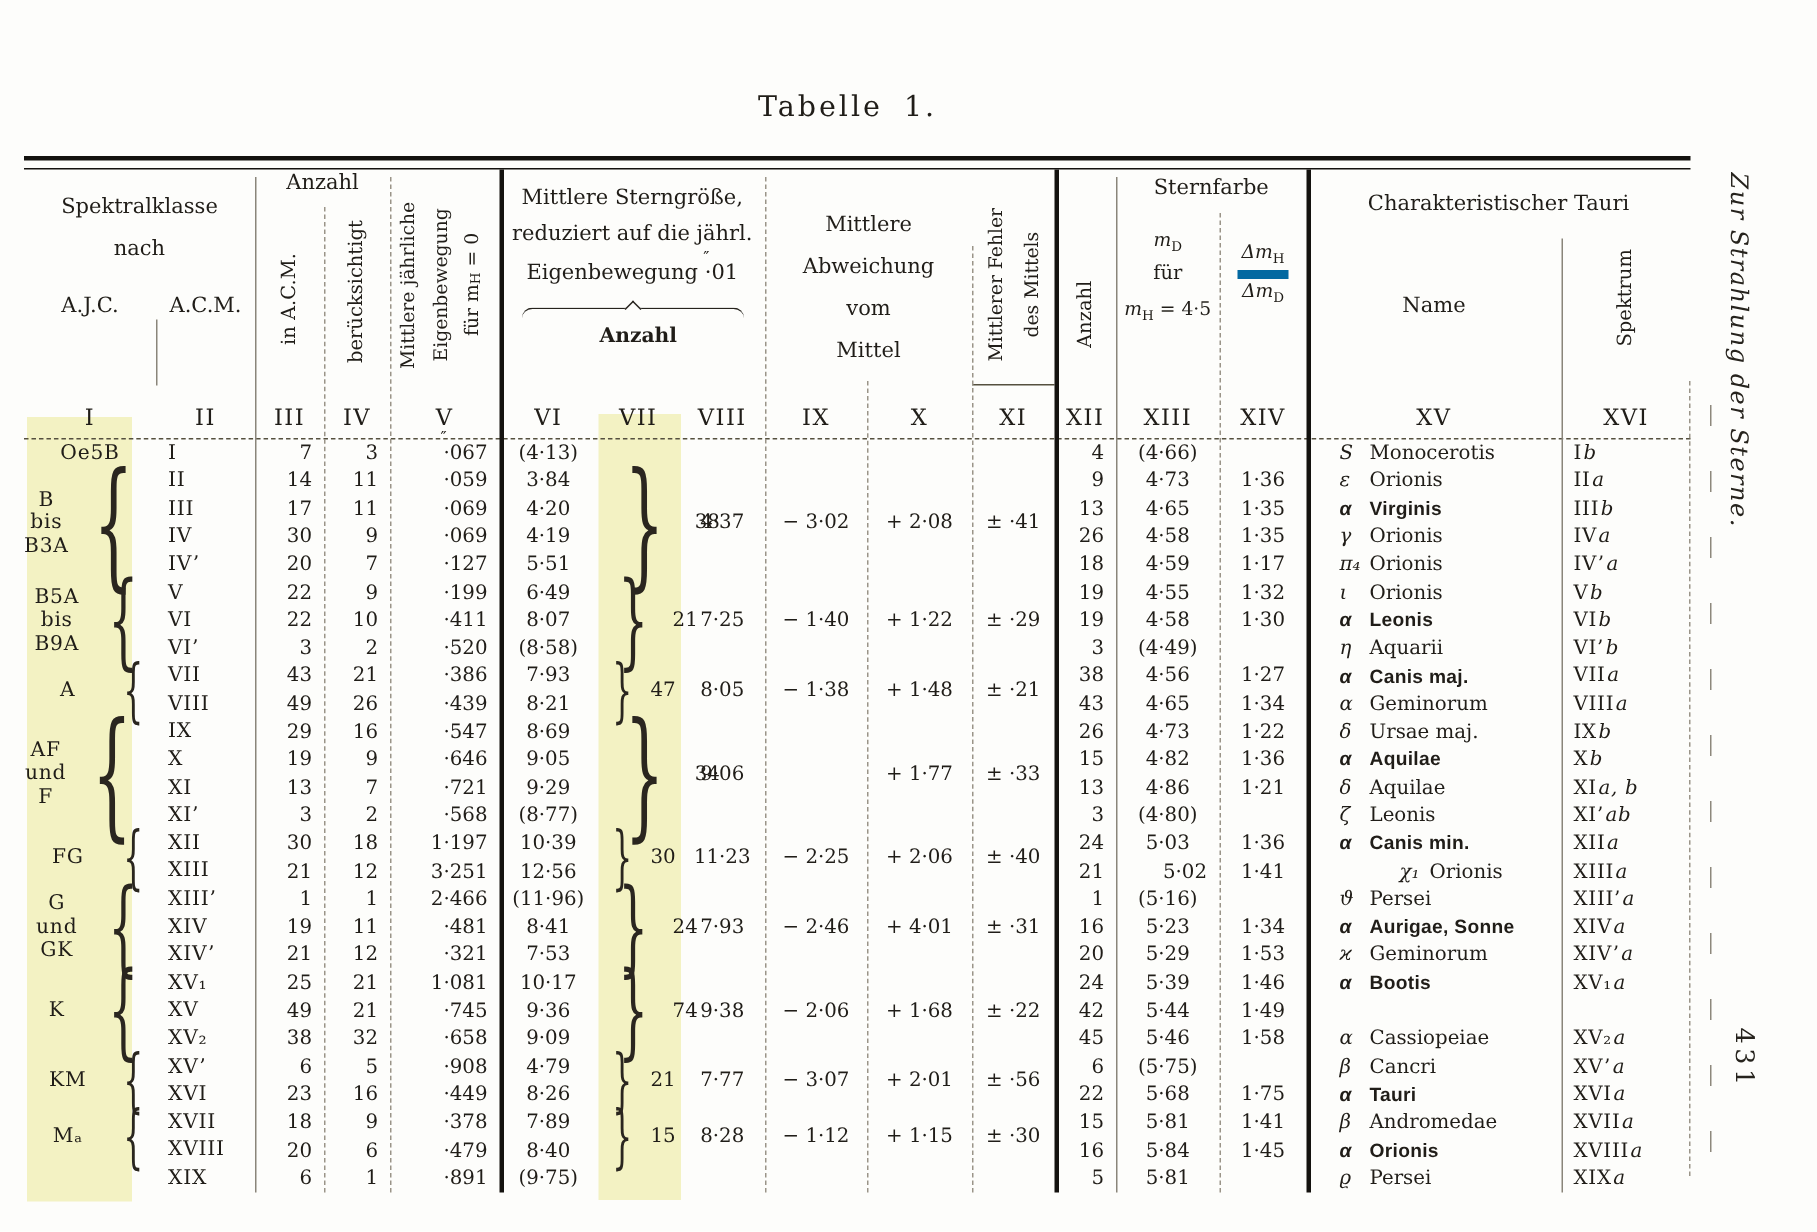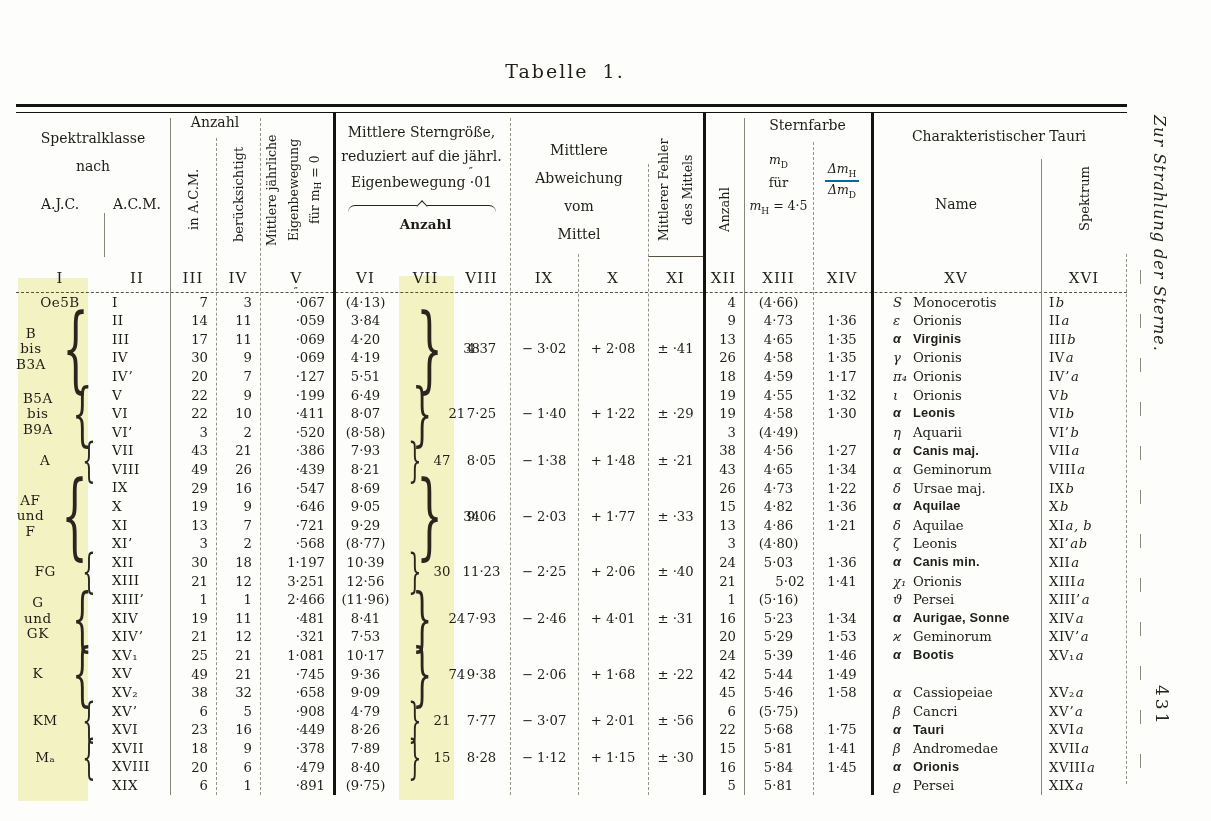--- a/index.html
+++ b/index.html
@@ -20,21 +20,21 @@
   .thead{position:relative;height:150px;font-size:14px;}
   .hx{position:absolute;text-align:center;line-height:1.1;white-space:nowrap;}
   .rot{position:absolute;writing-mode:vertical-rl;transform:rotate(180deg);
        text-align:center;font-size:12.5px;line-height:1;white-space:nowrap;
        display:flex;align-items:center;justify-content:center;}
   .thead i{font-style:italic;font-family:"DejaVu Serif",serif;}
   sub{font-size:9px;}
   .dstack{position:relative;display:inline-block;}
   .dstack .mk{position:absolute;top:-9px;left:-1px;font-size:11px;}
   .frac{display:inline-flex;flex-direction:column;align-items:center;font-size:12.5px;}
-  .frac .fr-top{border-bottom:2px solid #0369a1;padding:0 3px 1px;}
+  .frac .fr-top{border-bottom:6px solid #0369a1;padding:0 3px 1px;}
   .frac .fr-bot{padding-top:1px;}
   .hbrace{position:absolute;height:7px;}
   .hbrace .arc{position:absolute;left:0;right:0;top:2px;height:6px;
                border-top:1.6px solid #26231d;border-radius:7px 7px 0 0;}
   .hbrace .nub{position:absolute;left:50%;top:-1px;width:7px;height:7px;margin-left:-4px;
                background:#fdfdfb;border-left:1.6px solid #26231d;border-top:1.6px solid #26231d;
                transform:rotate(45deg);}
 
   .numrow{display:grid;grid-template-columns:88px 66px 46px 44px 73px 65px 55px 57px 68px 70px 55px 41px 69px 58px 170px 86px;
           height:30px;align-items:center;border-bottom:1px dashed #55503f;
@@ -432,21 +432,21 @@
         <div class="bc c-acm" data-name="acm-class-label" style="grid-area: 16 / 2 / 17;">XIII</div>
         <div class="bc r" data-name="count-in-acm" style="grid-area: 16 / 3 / 17;">21</div>
         <div class="bc r" data-name="count-beruecksichtigt" style="grid-area: 16 / 4 / 17;">12</div>
         <div class="bc r" data-name="mittlere-eigenbewegung" style="grid-area: 16 / 5 / 17;">
           <span class="rel" data-name="eigenbewegung-value">3·251</span>
         </div>
         <div class="bc c" data-name="reduzierte-sterngroesse" style="grid-area: 16 / 6 / 17;">12·56</div>
         <div class="bc r anzc" data-name="sternfarbe-anzahl" style="grid-area: 16 / 12 / 17;">21</div>
         <div class="bc c" data-name="md-value" style="grid-area: 16 / 13 / 17; padding-left: 23px;">5·02</div>
         <div class="bc c" data-name="dm-ratio-value" style="grid-area: 16 / 14 / 17;">1·41</div>
-        <div class="bc name" data-name="star-name" style="grid-area: 16 / 15 / 17;">
+        <div class="bc name" data-name="star-name" style="grid-area: 16 / 15 / 17; margin-left: 40px;">
           <span class="sym" data-name="star-symbol">χ₁</span>
           <span class="nm" data-name="star-name-text">Orionis</span>
         </div>
         <div class="bc spek" data-name="star-spektrum" style="grid-area: 16 / 16 / 17;">
           <span class="rn" data-name="spektrum-class">XIII</span>
           <span class="suf" data-name="spektrum-subtype">a</span>
         </div>
         <div class="bc c-acm" data-name="acm-class-label" style="grid-area: 17 / 2 / 18;">XIII’</div>
         <div class="bc r" data-name="count-in-acm" style="grid-area: 17 / 3 / 18;">1</div>
         <div class="bc r" data-name="count-beruecksichtigt" style="grid-area: 17 / 4 / 18;">1</div>
@@ -734,21 +734,20 @@
         </div>
         <div class="bc c vgrpc" data-name="group-mittlere-groesse" style="grid-area: 9 / 8 / 11;">8·05</div>
         <div class="bc c vgrpc" data-name="group-abweichung-negativ" style="grid-area: 9 / 9 / 11;">− 1·38</div>
         <div class="bc c vgrpc" data-name="group-abweichung-positiv" style="grid-area: 9 / 10 / 11;">+ 1·48</div>
         <div class="bc c vgrpc" data-name="group-mittlerer-fehler" style="grid-area: 9 / 11 / 11;">± ·21</div>
         <div class="bc " data-name="group-anzahl" style="grid-area: 11 / 7 / 15; padding-left: 2px;">
           <span class="brace" data-name="row-group-brace" style="font-size: 93px; line-height: 74.4px; transform: scaleX(0.45);">}</span>
           <span data-name="group-anzahl-value" style="margin-left: 4px;">34</span>
         </div>
         <div class="bc c vgrpc" data-name="group-mittlere-groesse" style="grid-area: 11 / 8 / 15;">9·06</div>
-        <div class="bc c vgrpc" data-name="group-abweichung-negativ" style="grid-area: 11 / 9 / 15;">− 2·03</div>
         <div class="bc c vgrpc" data-name="group-abweichung-positiv" style="grid-area: 11 / 10 / 15;">+ 1·77</div>
         <div class="bc c vgrpc" data-name="group-mittlerer-fehler" style="grid-area: 11 / 11 / 15;">± ·33</div>
         <div class="bc " data-name="group-anzahl" style="grid-area: 15 / 7 / 17; padding-left: 2px;">
           <span class="brace" data-name="row-group-brace" style="font-size: 46.5px; line-height: 37.2px; transform: scaleX(0.45);">}</span>
           <span data-name="group-anzahl-value" style="margin-left: 4px;">30</span>
         </div>
         <div class="bc c vgrpc" data-name="group-mittlere-groesse" style="grid-area: 15 / 8 / 17;">11·23</div>
         <div class="bc c vgrpc" data-name="group-abweichung-negativ" style="grid-area: 15 / 9 / 17;">− 2·25</div>
         <div class="bc c vgrpc" data-name="group-abweichung-positiv" style="grid-area: 15 / 10 / 17;">+ 2·06</div>
         <div class="bc c vgrpc" data-name="group-mittlerer-fehler" style="grid-area: 15 / 11 / 17;">± ·40</div>

